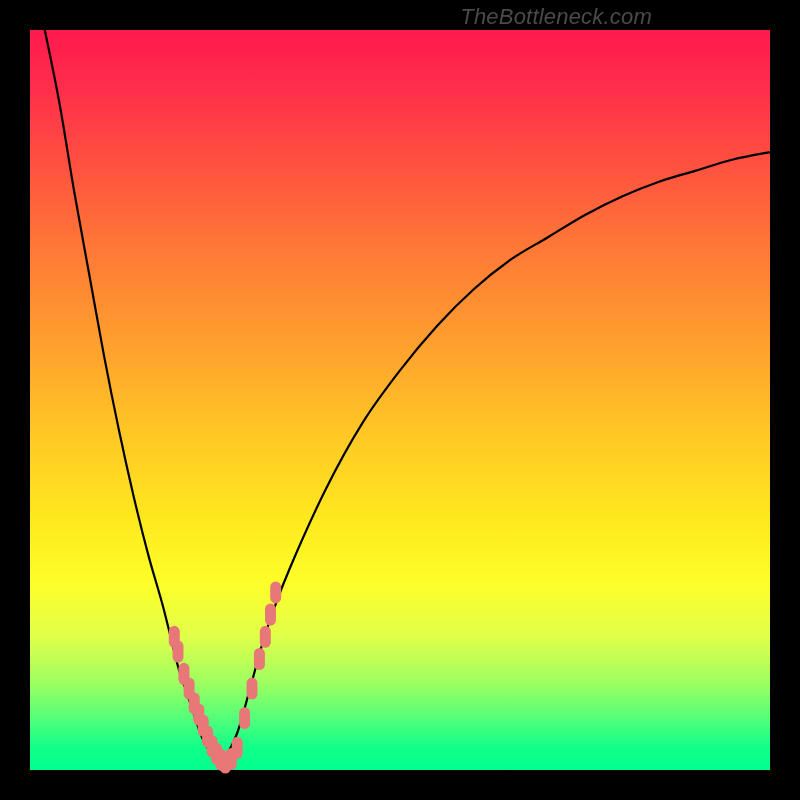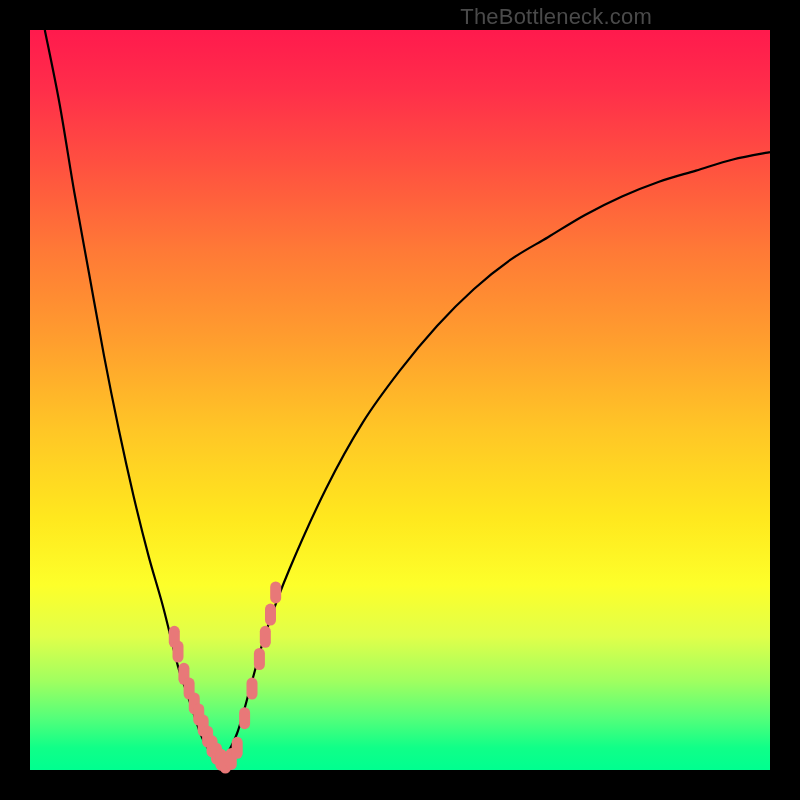--- a/index.html
+++ b/index.html
@@ -8,20 +8,21 @@
     width: 800px;
     height: 800px;
     background: #000000;
     overflow: hidden;
     font-family: Arial, Helvetica, sans-serif;
   }
   .stage {
     position: relative;
     width: 660px;
     height: 800px;
+    font-style: italic;
   }
   .plot-area {
     position: absolute;
     left: 30px;
     top: 30px;
     width: 740px;
     height: 740px;
     background: linear-gradient(
       to bottom,
       #ff1a4d 0%,

